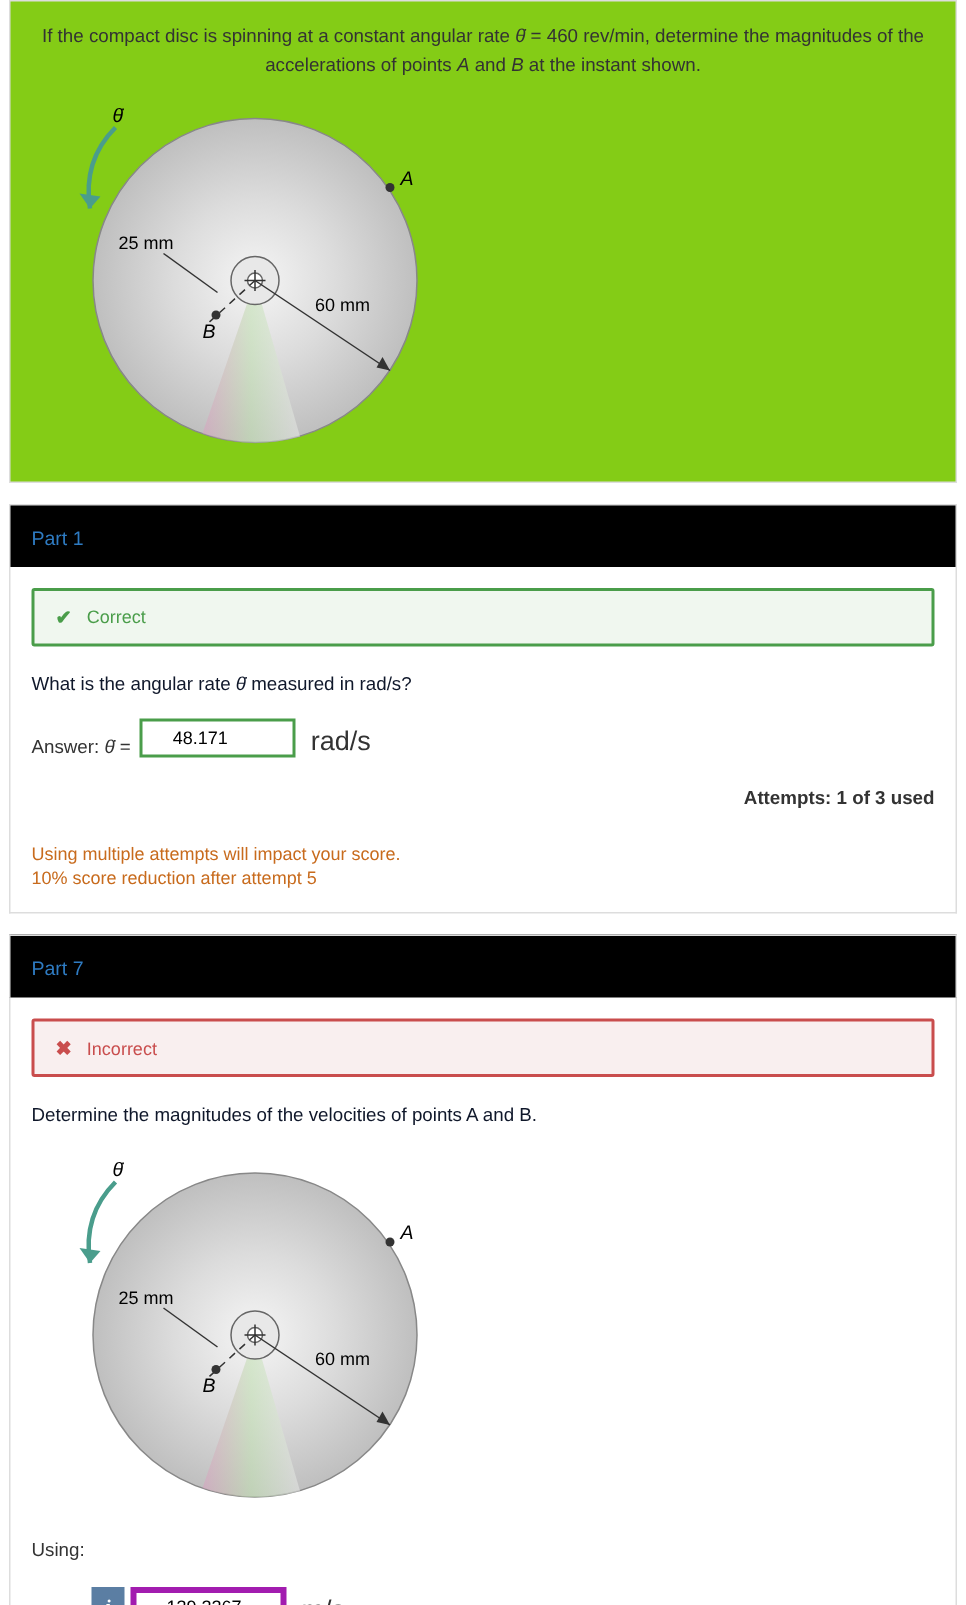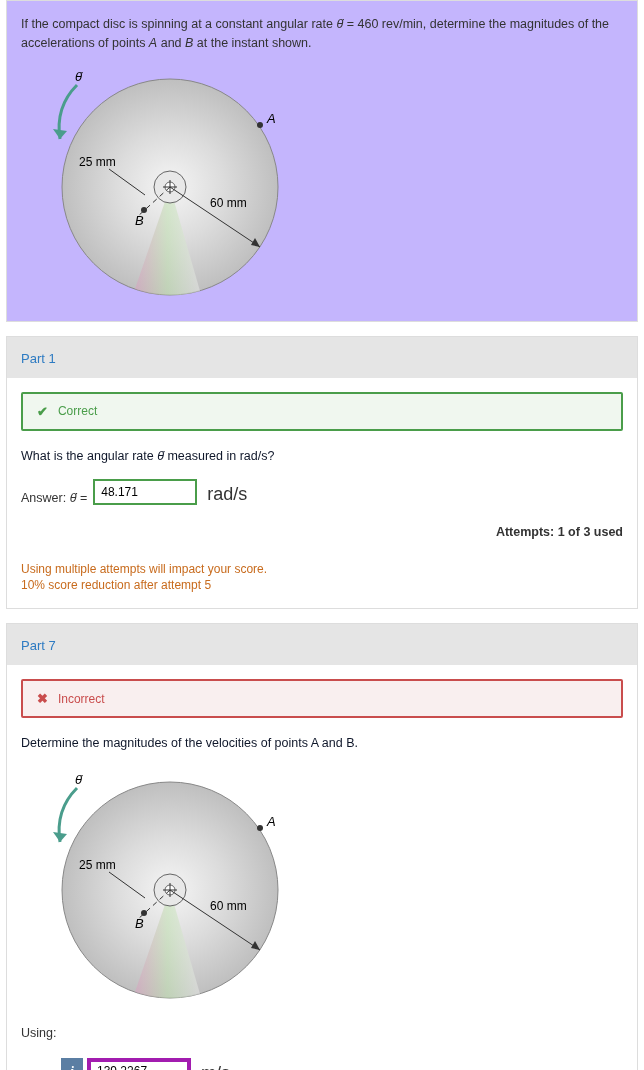--- a/index.html
+++ b/index.html
@@ -8,36 +8,37 @@
     font-family: "Helvetica Neue", Arial, sans-serif;
     font-size: 13px;
     color: #333;
     background: #fff;
     width: 644px;
   }
   .section {
     border: 1px solid #ddd;
     margin: 0 6px 14px 6px;
     padding: 14px;
-    background: #c4b5fd;
+    background: #84cc16;
+    text-align: center;
   }
   .problem-text {
     font-size: 12.5px;
     line-height: 1.5;
     color: #333;
     margin-bottom: 10px;
   }
   .part-header {
     color: #2e7bc2;
     font-size: 13px;
     padding: 14px 14px 0 14px;
     margin: 0 6px 0 6px;
     border: 1px solid #ddd;
     border-bottom: none;
-    background: #e5e5e5;
+    background: #000000;
     height: 42px;
   }
   .part-body {
     border: 1px solid #ddd;
     border-top: none;
     margin: 0 6px 14px 6px;
     padding: 14px;
   }
   .status-bar {
     border: 2px solid;
@@ -67,21 +68,21 @@
     gap: 6px;
     font-size: 12.5px;
     margin-bottom: 4px;
   }
   .answer-row .var { font-style: italic; }
   .answer-row .sub { font-style: italic; font-size: 9px; vertical-align: sub; }
   input.ans-box {
     border: 2px solid #4a9d4a;
     background: #fff;
     font-size: 12px;
-    padding: 4px 6px;
+    padding: 4px 20px;
     width: 104px;
     height: 26px;
   }
   input.ans-box-err {
     border: 4px solid #a21caf;
   }
   .info-badge {
     display: inline-flex;
     align-items: center;
     justify-content: center;

